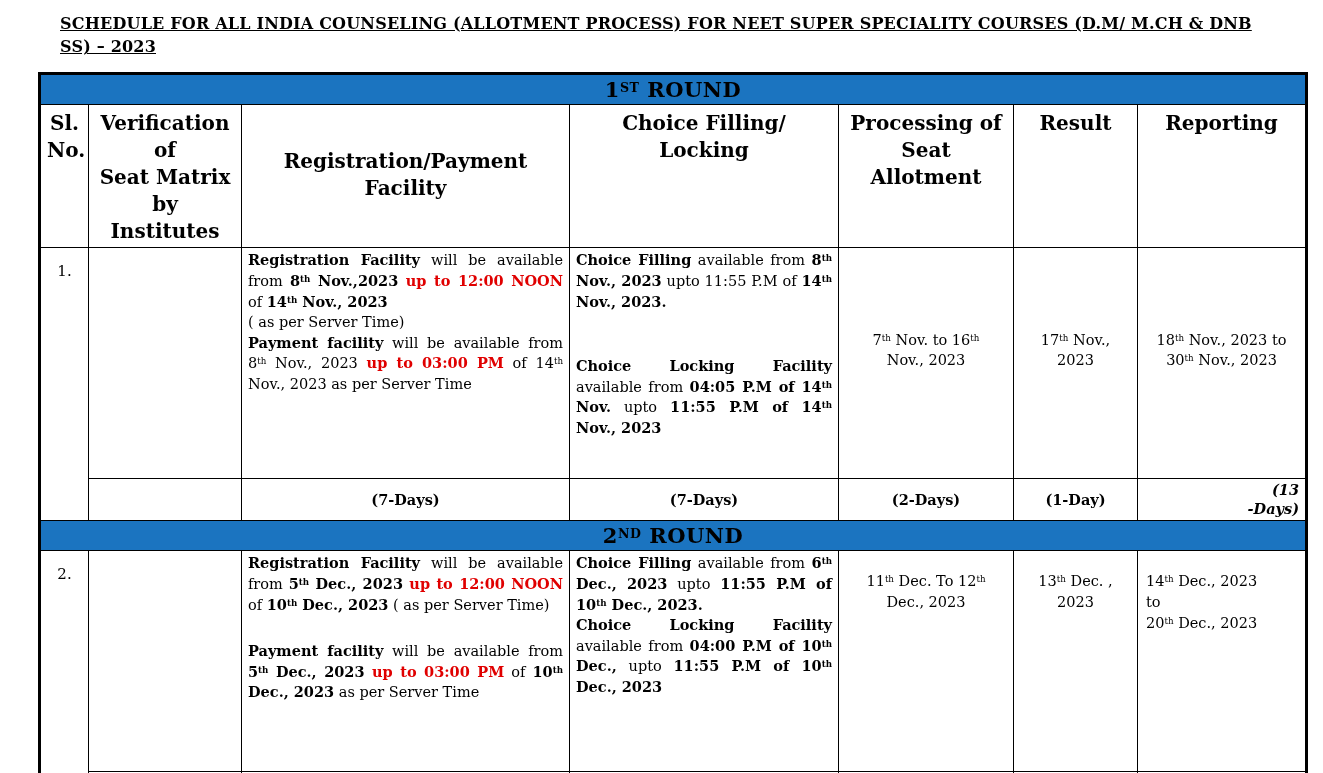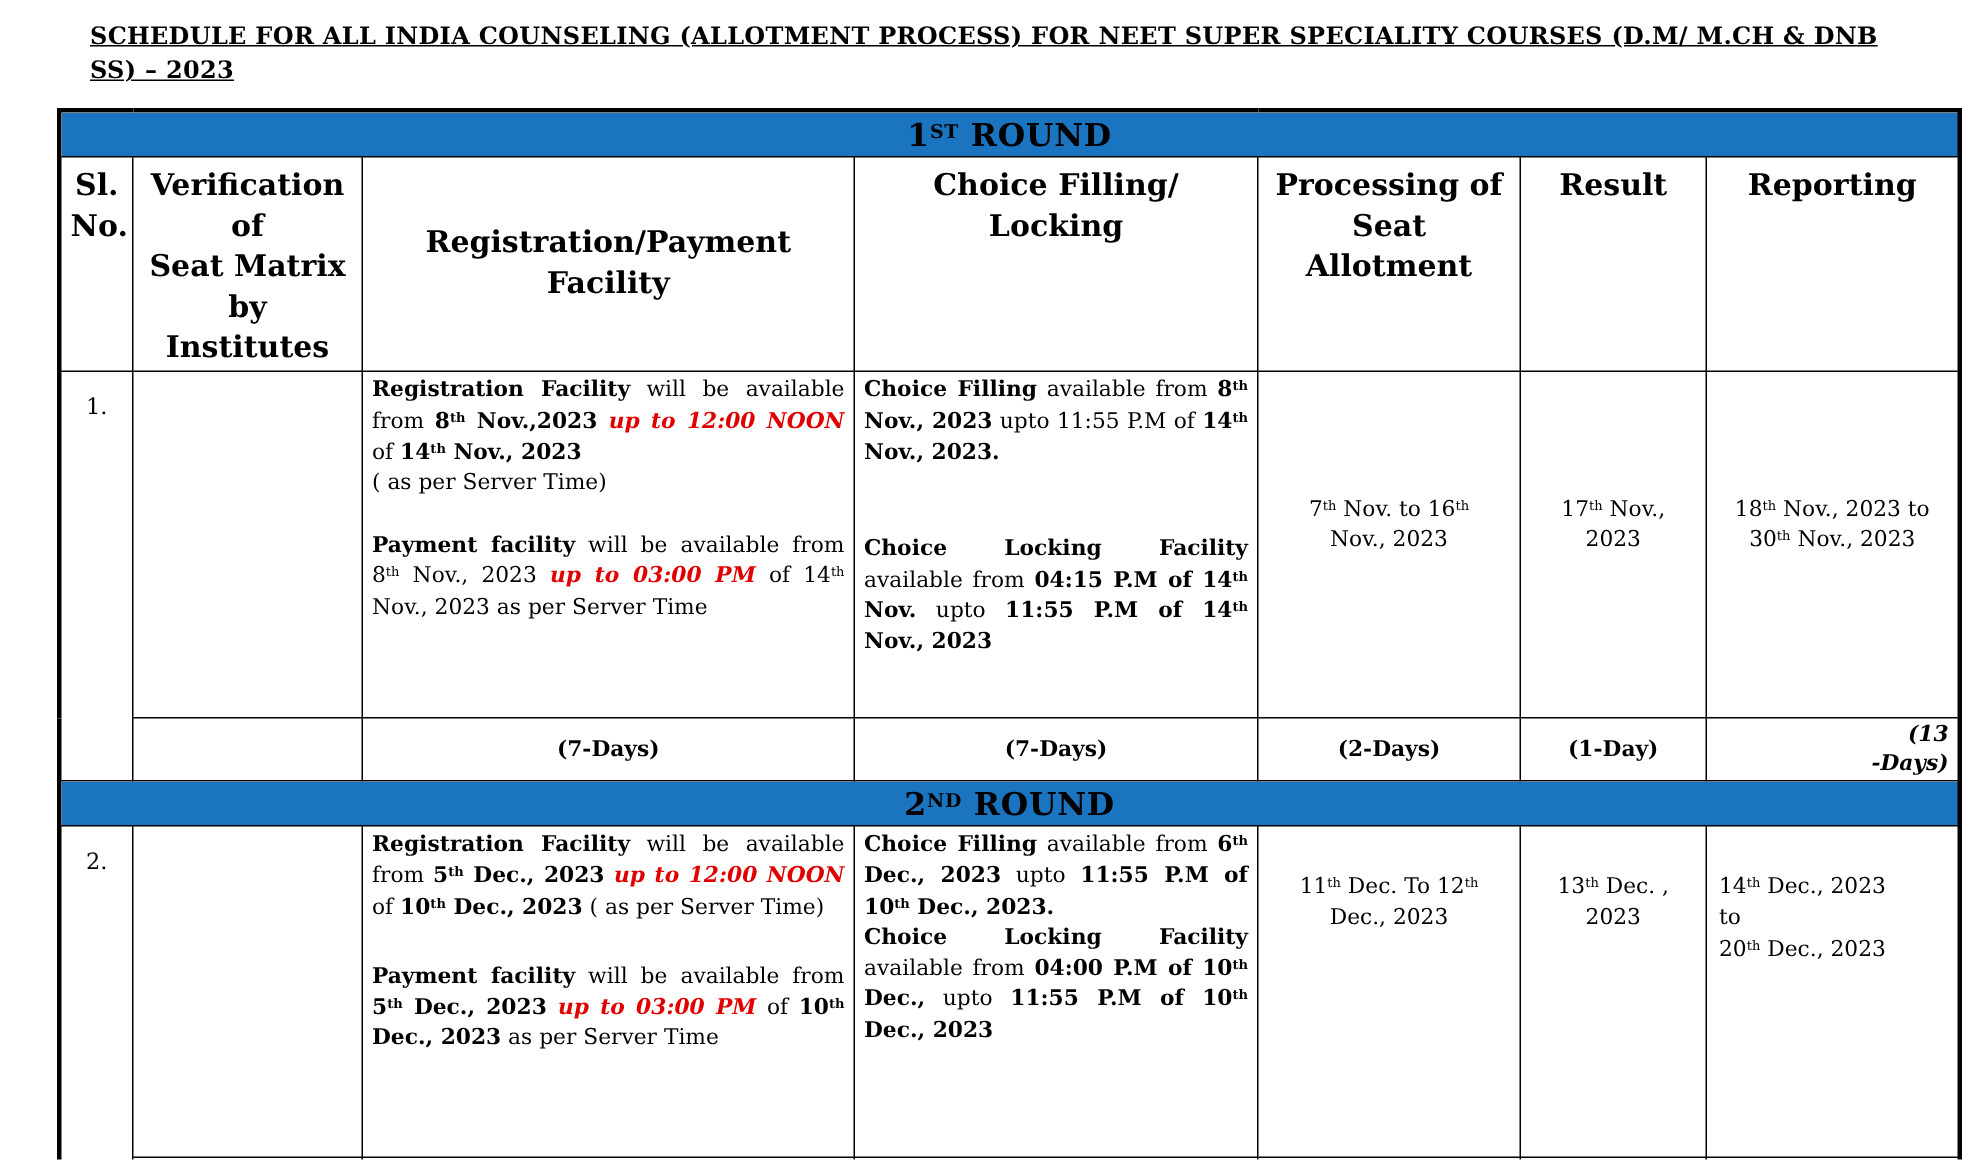--- a/index.html
+++ b/index.html
@@ -31,36 +31,36 @@
   th{
     font-size:20px;font-weight:bold;text-align:center;vertical-align:top;
     white-space:pre-line;height:56px;padding-top:5px;line-height:1.35;
   }
   th.th-reg{vertical-align:middle;padding-top:0;}
   .content-row td{vertical-align:top;font-size:14.5px;line-height:1.42;}
   .r1 .h-main{height:226px;}
   .r2 .h-main{height:216px;}
   td.sl{text-align:center;padding-top:13px;font-size:15px;}
   p.cellp{margin:0;text-align:justify;}
-  p.gap-sm{margin-top:21px;}
+  p.gap-sm{}
   p.gap-sm2{margin-top:26px;}
   p.gap-lg{margin-top:44px;}
   p.gap-lg2{}
   td.datec{text-align:center;}
   .r1 td.datec{vertical-align:middle;padding-bottom:28px;}
-  .r2 td.datec{vertical-align:top;padding-top:30px;}
+  .r2 td.datec{vertical-align:top;padding-top:20px;}
   td.datel{text-align:left;padding-left:8px;}
   .days-row td{
     font-weight:bold;font-size:14.5px;text-align:center;vertical-align:middle;
     height:37px;white-space:pre-line;line-height:1.25;
   }
   .days-row td.days-left{text-align:right;vertical-align:top;padding-top:2px;font-style:italic;}
   .empty-row td{height:29px;}
   .b{font-weight:bold;}
-  .r{color:var(--red);font-style:italic;}
+  .r{color:var(--red);}
 </style>
 </head>
 <body>
 
 <div class="title">SCHEDULE FOR ALL INDIA COUNSELING (ALLOTMENT PROCESS) FOR NEET SUPER SPECIALITY COURSES (D.M/ M.CH &amp; DNB SS) – 2023</div>
 
 <table class="sched">
   <colgroup>
     <col style="width:49px">
       <col style="width:153px">
@@ -92,21 +92,21 @@
 
   <tr class="content-row r1">
     <td class="sl" rowspan="2">1.</td>
     <td class="h-main"></td>
     <td class="h-main">
       <p class="cellp"><span class="b">Registration Facility</span><span> will be available from </span><span class="b">8</span><sup class="b">th</sup><span class="b"> Nov.,2023 </span><span class="b r">up to 12:00 NOON</span><span> of </span><span class="b">14</span><sup class="b">th</sup><span class="b"> Nov., 2023</span><br><span>( as per Server Time)</span></p>
       <p class="cellp gap-sm"><span class="b">Payment facility</span><span> will be available from 8</span><sup>th</sup><span> Nov., 2023 </span><span class="b r">up to 03:00 PM</span><span> of 14</span><sup>th</sup><span> Nov., 2023 as per Server Time</span></p>
     </td>
     <td class="h-main">
       <p class="cellp"><span class="b">Choice Filling</span><span> available from </span><span class="b">8</span><sup class="b">th</sup><span class="b"> Nov., 2023</span><span> upto 11:55 P.M of </span><span class="b">14</span><sup class="b">th</sup><span class="b"> Nov., 2023.</span></p>
-      <p class="cellp gap-lg"><span class="b">Choice Locking Facility</span><span> available from </span><span class="b">04:15 P.M of 14</span><sup class="b">th</sup><span class="b"> Nov.</span><span> upto </span><span class="b">11:55 P.M of 14</span><sup class="b">th</sup><span class="b"> Nov., 2023</span></p>
+      <p class="cellp gap-lg"><span class="b">Choice Locking Facility</span><span> available from </span><span class="b">04:05 P.M of 14</span><sup class="b">th</sup><span class="b"> Nov.</span><span> upto </span><span class="b">11:55 P.M of 14</span><sup class="b">th</sup><span class="b"> Nov., 2023</span></p>
     </td>
     <td class="datec"><span>7</span><sup>th</sup><span> Nov. to 16</span><sup>th</sup><br><span>Nov., 2023</span></td>
     <td class="datec"><span>17</span><sup>th</sup><span> Nov.,</span><br><span>2023</span></td>
     <td class="datec"><span>18</span><sup>th</sup><span> Nov., 2023 to</span><br><span>30</span><sup>th</sup><span> Nov., 2023</span></td>
   </tr>
 
   <tr class="days-row">
     <td></td>
     <td>(7-Days)</td>
     <td>(7-Days)</td>

